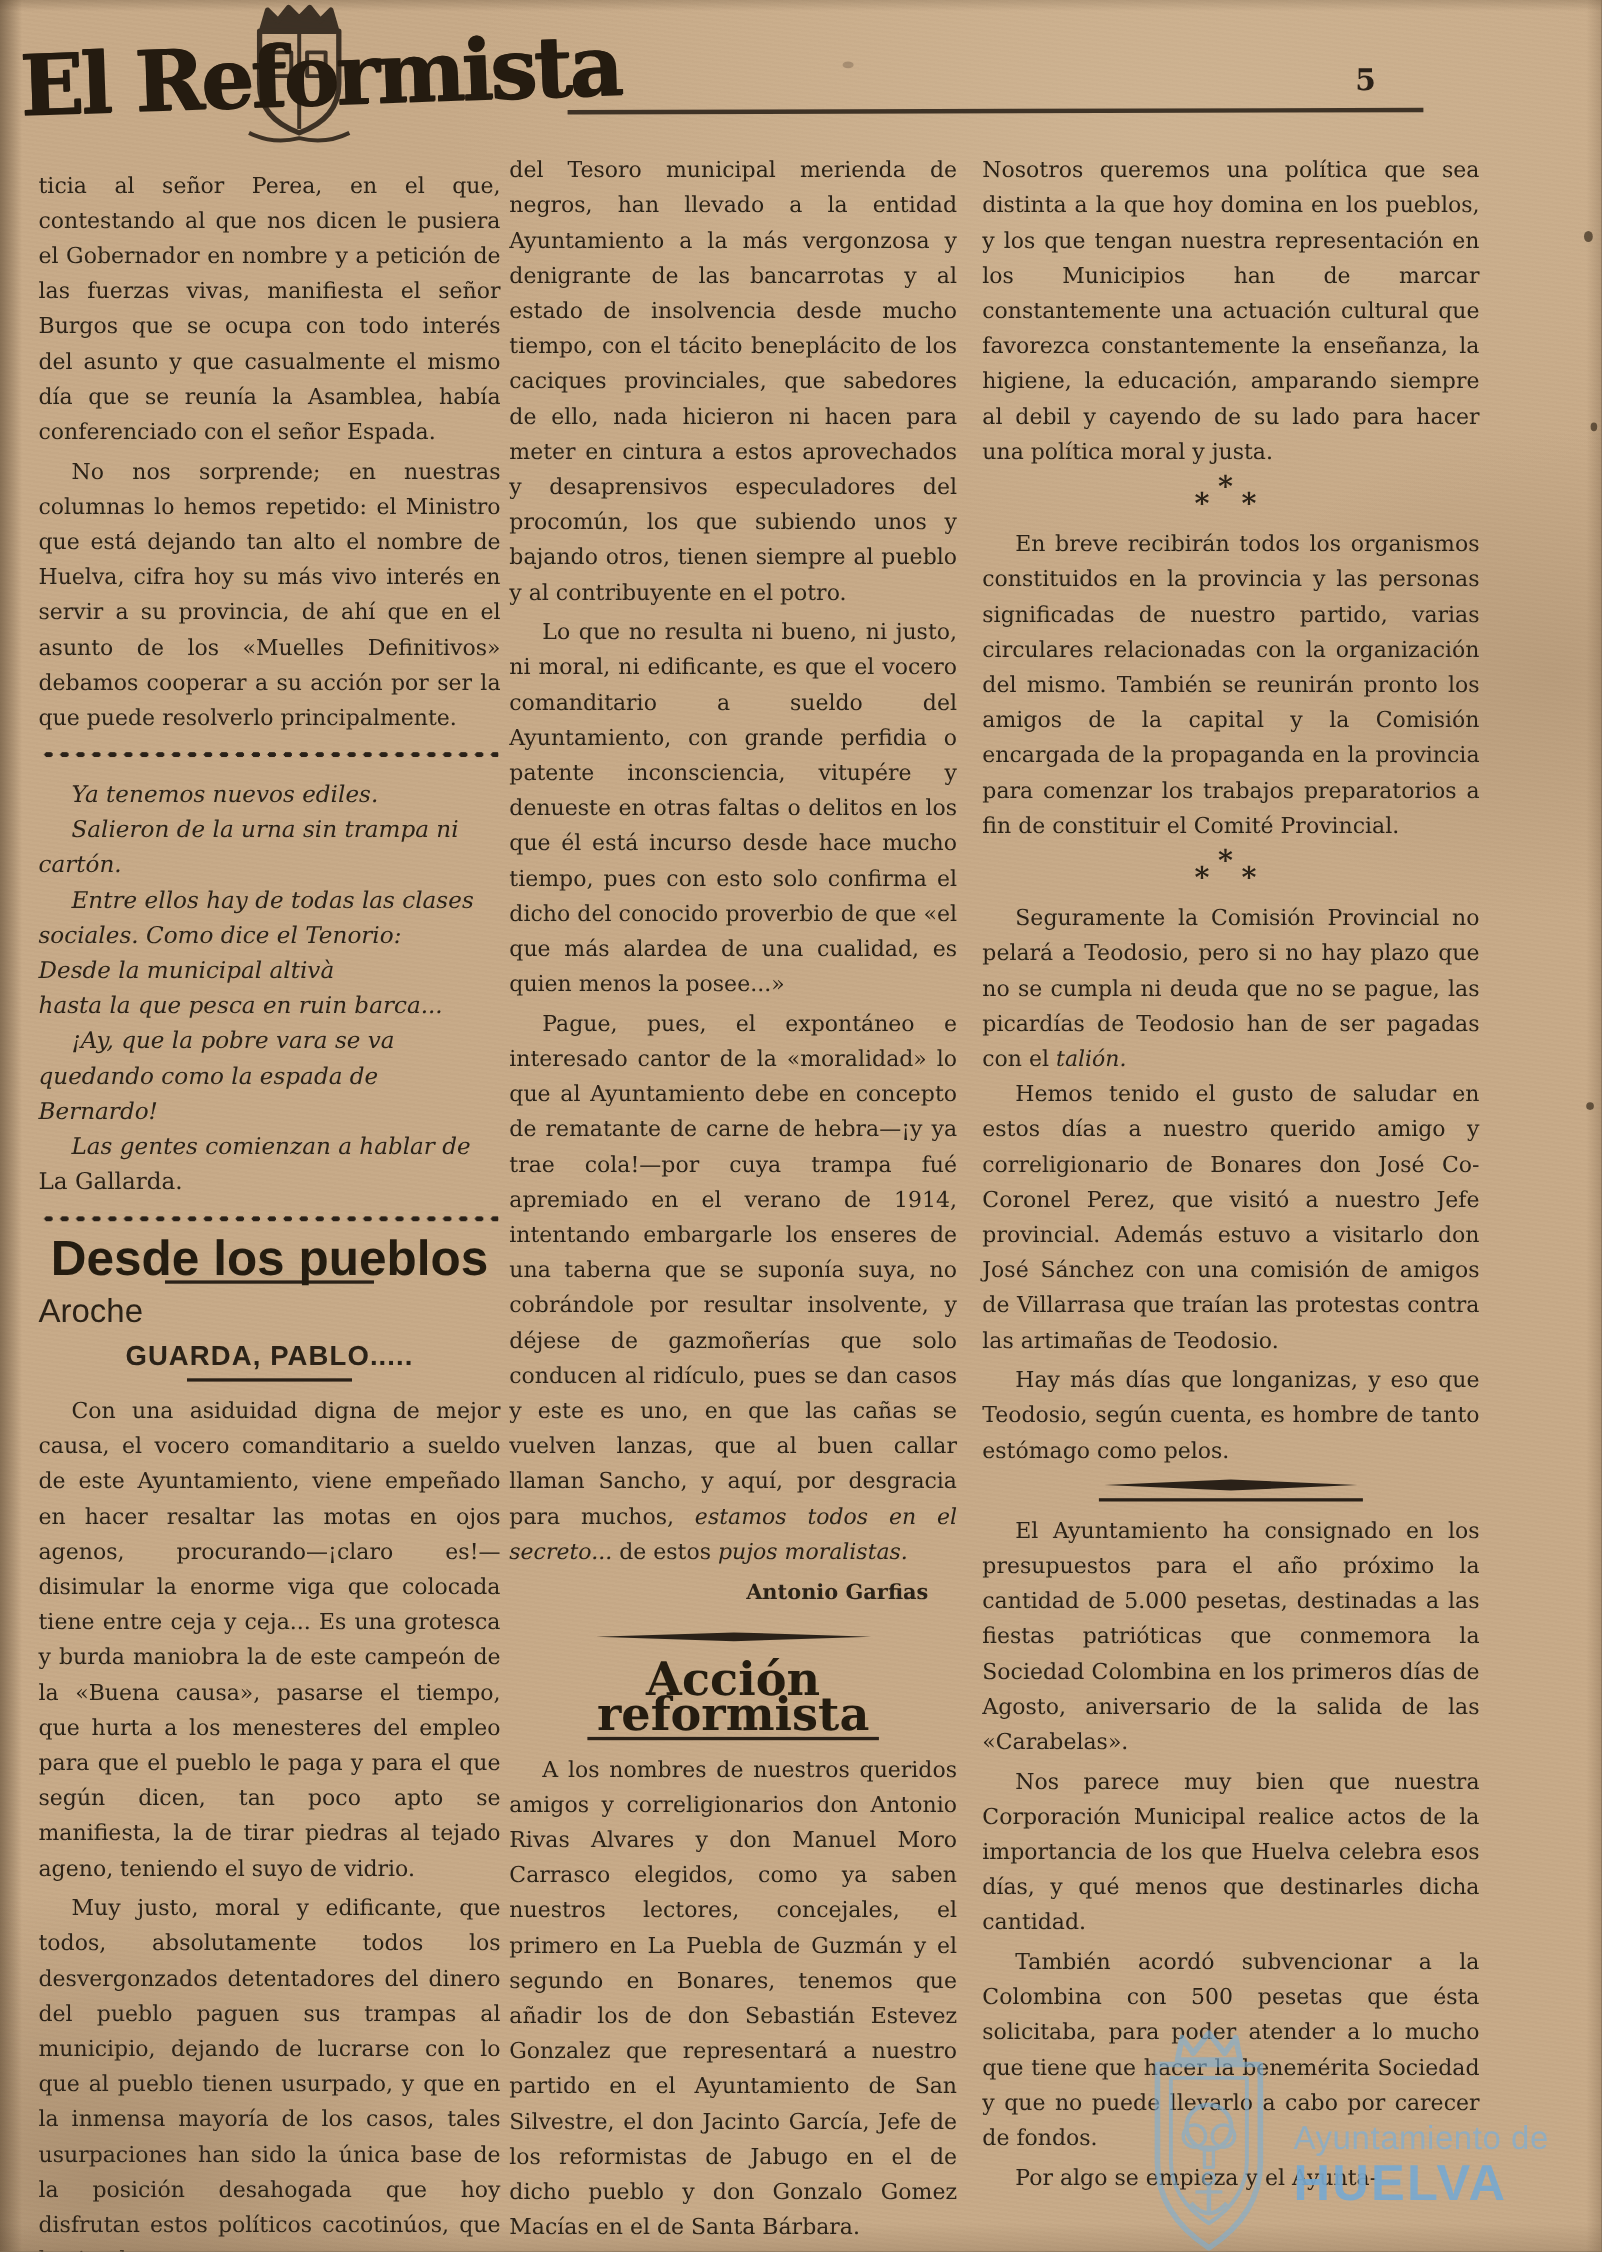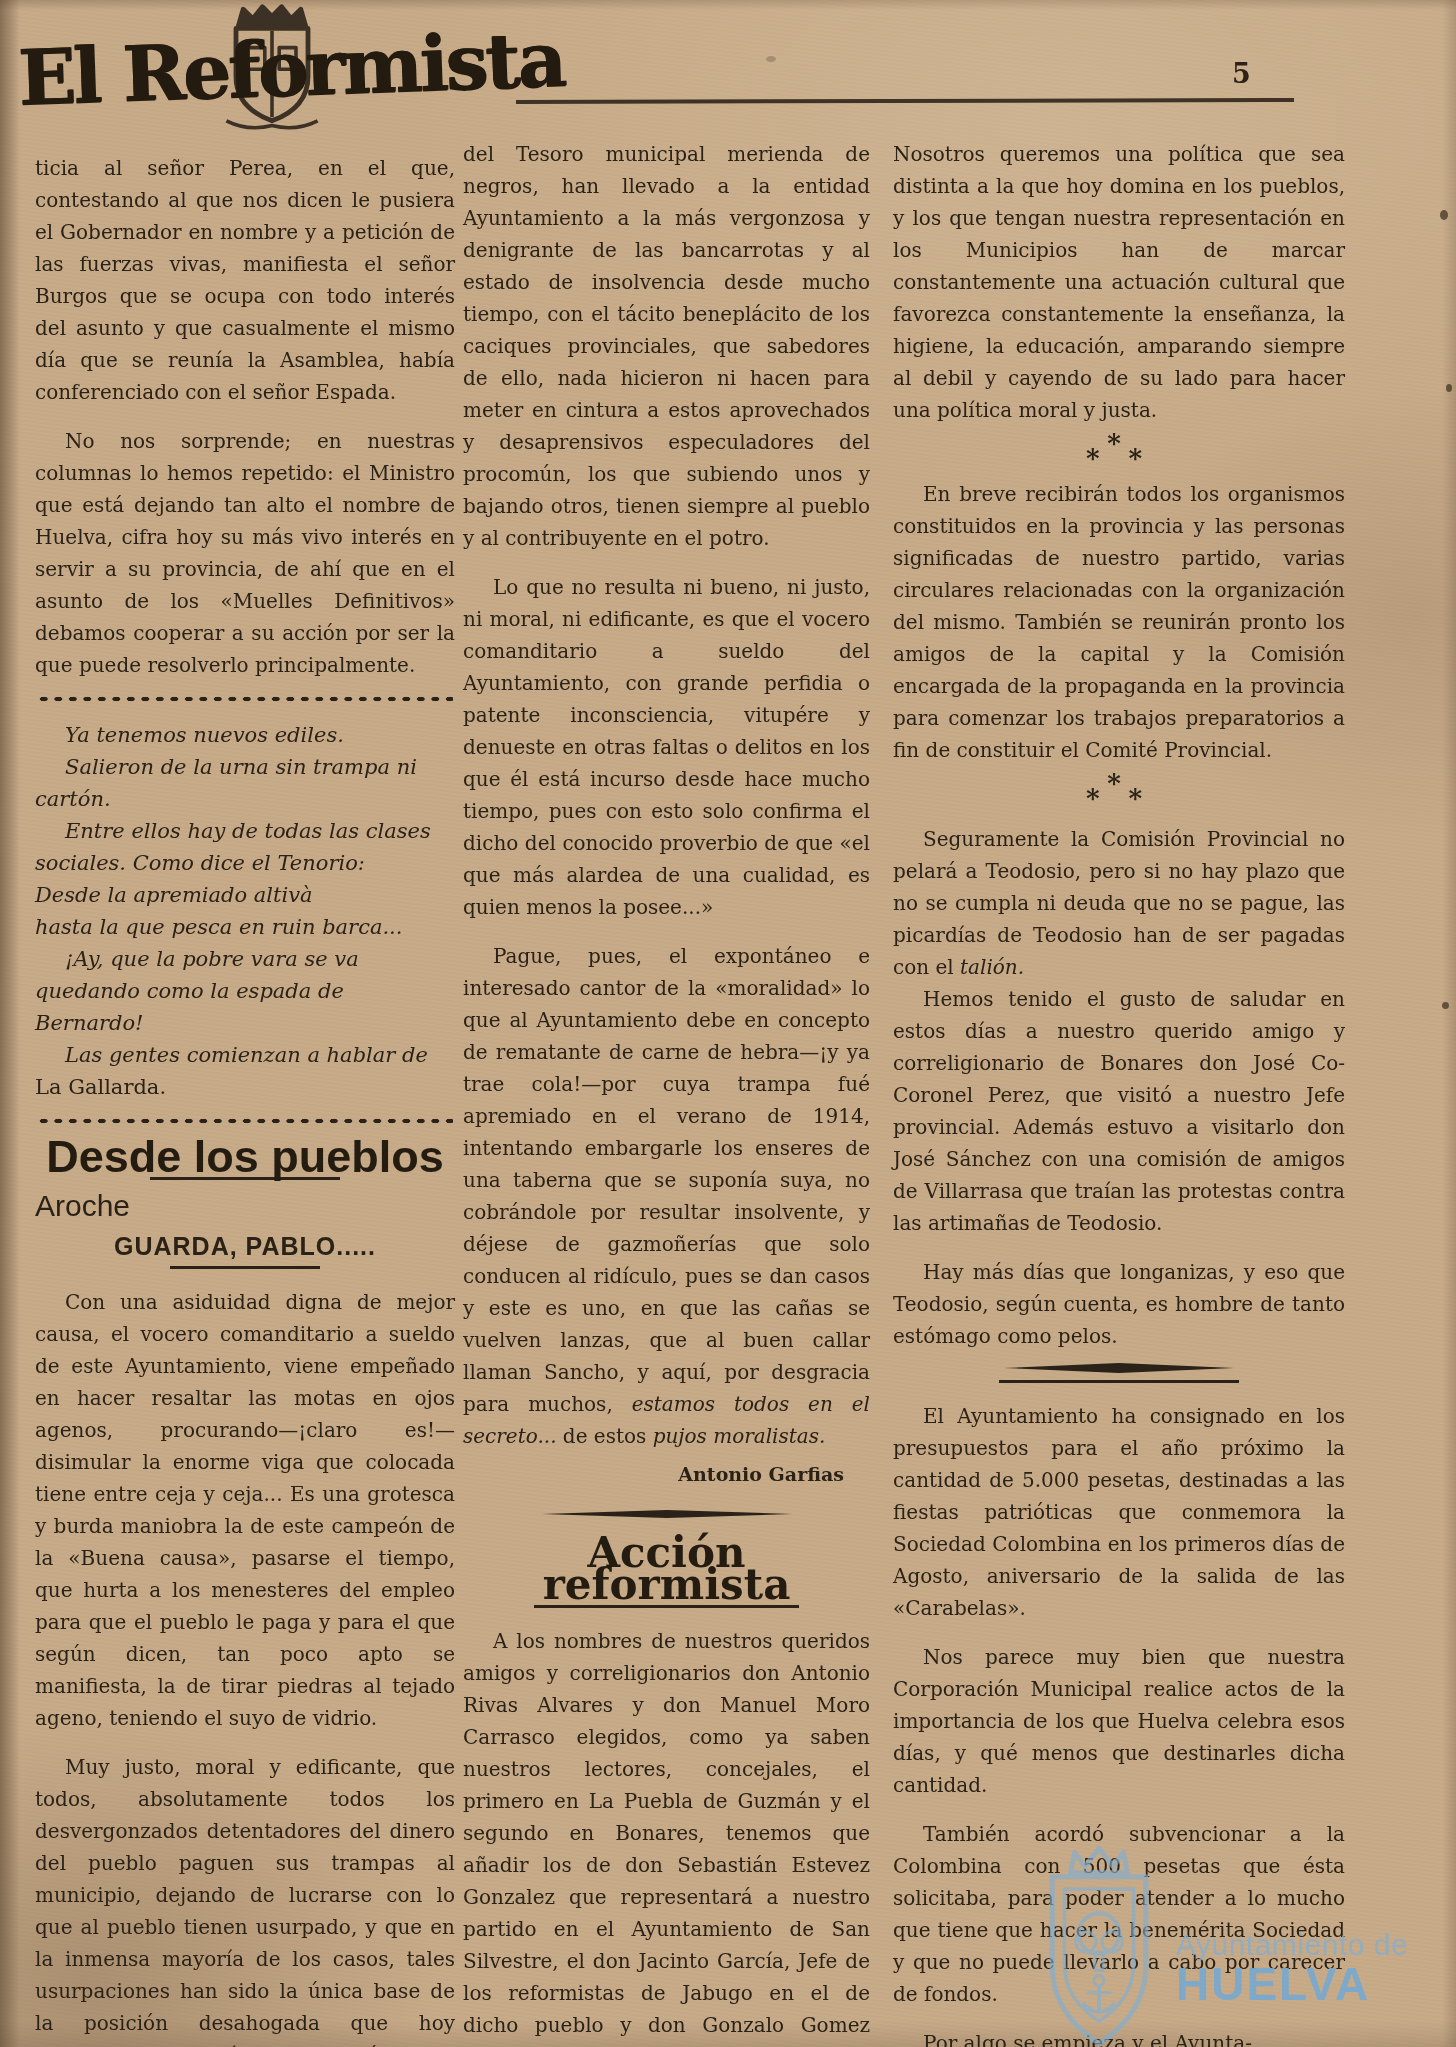--- a/index.html
+++ b/index.html
@@ -30,21 +30,21 @@
   .crest{position:absolute;left:212px;top:2px;width:120px;height:140px;z-index:1;opacity:.88;}
   .head-rule{position:absolute;left:516px;top:99px;width:778px;height:4px;background:#2a2118;opacity:.88;transform:rotate(-.15deg);}
   .pagenum{position:absolute;left:1232px;top:58px;font-size:27px;font-weight:bold;color:#2a2118;}
   
   .col{position:absolute;text-align:justify;font-size:20px;line-height:32px;color:#2b2217;}
   .col1{left:35px;top:152px;width:420px;}
   .col2{left:463px;top:138px;width:407px;}
   .col3{left:893px;top:138px;width:452px;}
   .bp{margin:0 0 0 0;text-indent:30px;}
   .noind{text-indent:0;}
-  .sp{margin-top:17px;}
+  .sp{margin-top:4px;}
   .it{font-style:italic;}
   .rm{font-style:normal;}
   .it-block{font-style:italic;font-size:21px;}
   .it-block p{margin:0;text-indent:30px;text-align:left;}
   .verse{text-align:center;margin:2px 0;text-indent:0 !important;}
   .verse2{text-align:center;margin:0 0 4px 30px;text-indent:0 !important;}
   
   .dots{height:8px;margin:14px 2px 16px 2px;
     background-image:radial-gradient(ellipse 5.5px 3.5px at 7px 4px, #2a2118 68%, transparent 72%);
     background-size:14.5px 8px;background-repeat:repeat-x;}
@@ -101,21 +101,21 @@
   <div class="col col1">
     <p class="bp noind">ticia al señor Perea, en el que, contestando al que nos dicen le pusiera el Gobernador en nombre y a petición de las fuerzas vivas, manifiesta el señor Burgos que se ocupa con todo interés del asunto y que casualmente el mismo día que se reunía la Asamblea, había conferenciado con el señor Espada.</p>
     <p class="bp sp">No nos sorprende; en nuestras columnas lo hemos repetido: el Ministro que está dejando tan alto el nombre de Huelva, cifra hoy su más vivo interés en servir a su provincia, de ahí que en el asunto de los «Muelles Definitivos» debamos cooperar a su acción por ser la que puede resolverlo principalmente.</p>
 
     <div class="dots"></div>
 
     <div class="it-block">
       <p>Ya tenemos nuevos ediles.</p>
       <p>Salieron de la urna sin trampa ni cartón.</p>
       <p>Entre ellos hay de todas las clases sociales. Como dice el Tenorio:</p>
-      <p class="verse">Desde la apremiado altivà</p>
+      <p class="verse">Desde la municipal altivà</p>
       <p class="verse2">hasta la que pesca en ruin barca...</p>
       <p>¡Ay, que la pobre vara se va quedando como la espada de Bernardo!</p>
       <p><span class="it">Las gentes comienzan a hablar de </span><span class="rm">La Gallarda.</span></p>
     </div>
 
     <div class="dots"></div>
 
     <h1 class="h-desde">Desde los pueblos</h1>
     <div class="h-under u190"></div>
     <h2 class="h-aroche">Aroche</h2>

